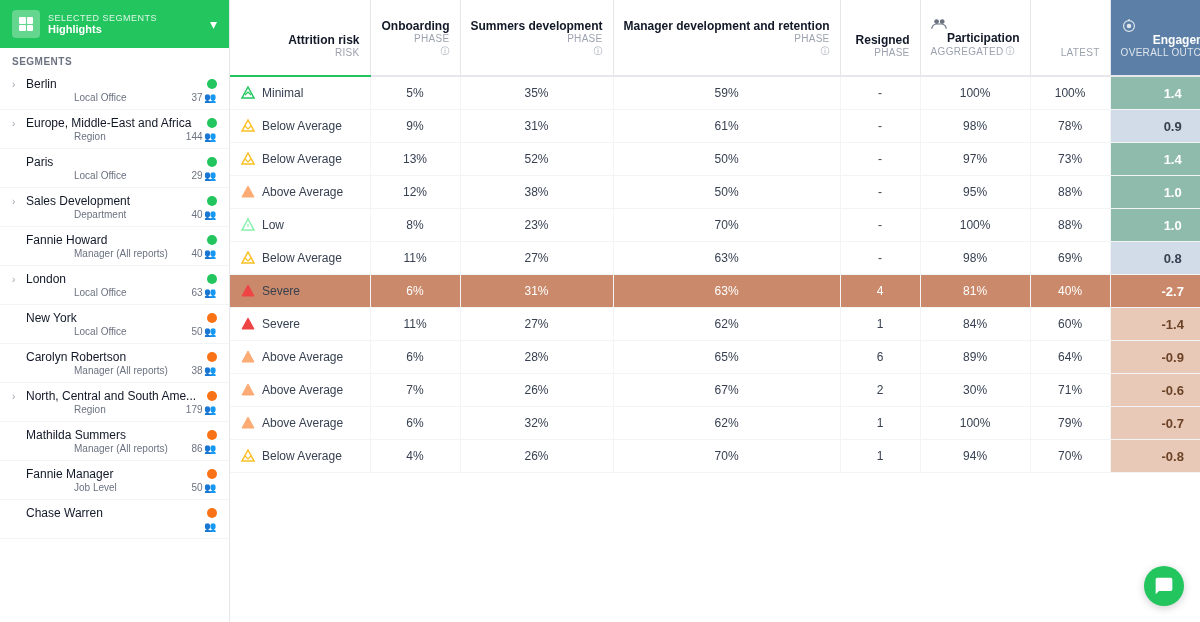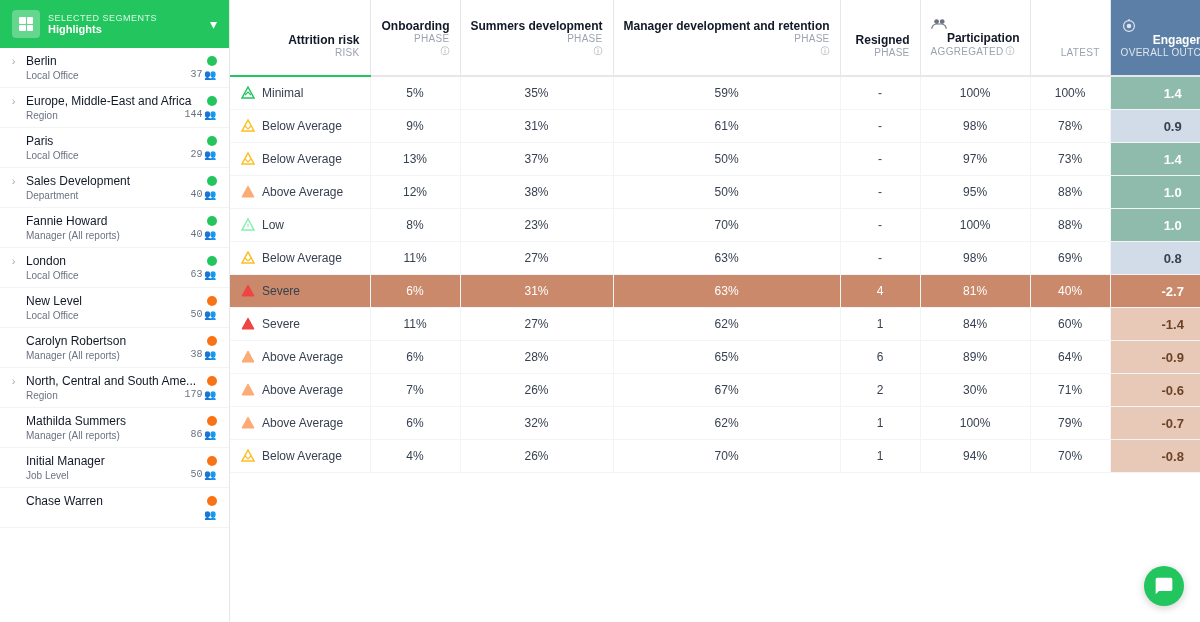--- a/index.html
+++ b/index.html
@@ -117,29 +117,29 @@
       display: flex;
       align-items: center;
       justify-content: space-between;
       margin-top: 1px;
       padding-left: 14px;
     }
 
     .sidebar-item-type {
       font-size: 10px;
       color: #6b7280;
+      margin-left: 48px;
     }
 
     .sidebar-item-count {
       font-size: 10px;
       color: #6b7280;
       display: flex;
       align-items: flex-start;
       gap: 2px;
-      font-family: Liberation Mono, monospace;
     }
 
     
     .main {
       flex: 1;
       overflow: auto;
       display: flex;
       flex-direction: column;
     }
 
@@ -267,20 +267,21 @@
         </div>
       </div>
       <div class="sidebar-header-text">
         <span class="sidebar-header-subtext">SELECTED SEGMENTS</span>
         <span class="sidebar-header-title">Highlights</span>
       </div>
     </div>
     <span style="color:#fff; font-size:14px;">▾</span>
   </div>
 
+  <div class="sidebar-segments-label">SEGMENTS</div>
 
   <div class="sidebar-items">
   <div class="sidebar-item">
     <div class="sidebar-item-main">
       <span class="sidebar-item-chevron">›</span>
       <span class="sidebar-item-name">Berlin</span>
       <div class="sidebar-item-badge badge-green" style="width:10px;height:10px;"></div>
     </div>
     <div class="sidebar-item-meta">
       <span class="sidebar-item-type">Local Office</span>
@@ -338,21 +339,21 @@
       <div class="sidebar-item-badge badge-green" style="width:10px;height:10px;"></div>
     </div>
     <div class="sidebar-item-meta">
       <span class="sidebar-item-type">Local Office</span>
       <span class="sidebar-item-count">63 <span style="font-size:10px;">👥</span></span>
     </div>
   </div>
       <div class="sidebar-item">
     <div class="sidebar-item-main">
       <span class="sidebar-item-chevron"></span>
-      <span class="sidebar-item-name">New Level</span>
+      <span class="sidebar-item-name">New York</span>
       <div class="sidebar-item-badge badge-orange" style="width:10px;height:10px;"></div>
     </div>
     <div class="sidebar-item-meta">
       <span class="sidebar-item-type">Local Office</span>
       <span class="sidebar-item-count">50 <span style="font-size:10px;">👥</span></span>
     </div>
   </div>
       <div class="sidebar-item">
     <div class="sidebar-item-main">
       <span class="sidebar-item-chevron"></span>
@@ -382,21 +383,21 @@
       <div class="sidebar-item-badge badge-orange" style="width:10px;height:10px;"></div>
     </div>
     <div class="sidebar-item-meta">
       <span class="sidebar-item-type">Manager (All reports)</span>
       <span class="sidebar-item-count">86 <span style="font-size:10px;">👥</span></span>
     </div>
   </div>
       <div class="sidebar-item">
     <div class="sidebar-item-main">
       <span class="sidebar-item-chevron"></span>
-      <span class="sidebar-item-name">Initial Manager</span>
+      <span class="sidebar-item-name">Fannie Manager</span>
       <div class="sidebar-item-badge badge-orange" style="width:10px;height:10px;"></div>
     </div>
     <div class="sidebar-item-meta">
       <span class="sidebar-item-type">Job Level</span>
       <span class="sidebar-item-count">50 <span style="font-size:10px;">👥</span></span>
     </div>
   </div>
       <div class="sidebar-item">
     <div class="sidebar-item-main">
       <span class="sidebar-item-chevron"></span>
@@ -515,21 +516,21 @@
     <td>
       <div class="td-attrition">
         <svg width="16" height="16" viewBox="0 0 16 16">
       <path d="M8 2 L14 13 L2 13 Z" fill="none" stroke="#fbbf24" stroke-width="1.5"></path>
       <path d="M5 8 L8 11 L11 8" fill="none" stroke="#fbbf24" stroke-width="1.2"></path>
     </svg>
         <span class="risk-label">Below Average</span>
       </div>
     </td>
     <td class="td-number">13%</td>
-    <td class="td-number">37%</td>
+    <td class="td-number">52%</td>
     <td class="td-number">50%</td>
     <td class="td-number">-</td>
     <td class="td-number">97%</td>
     <td class="td-number">73%</td>
     <td class="td-engagement eng-positive" style="">1.4</td>
 
   </tr>
           <tr>
     <td>
       <div class="td-attrition">

